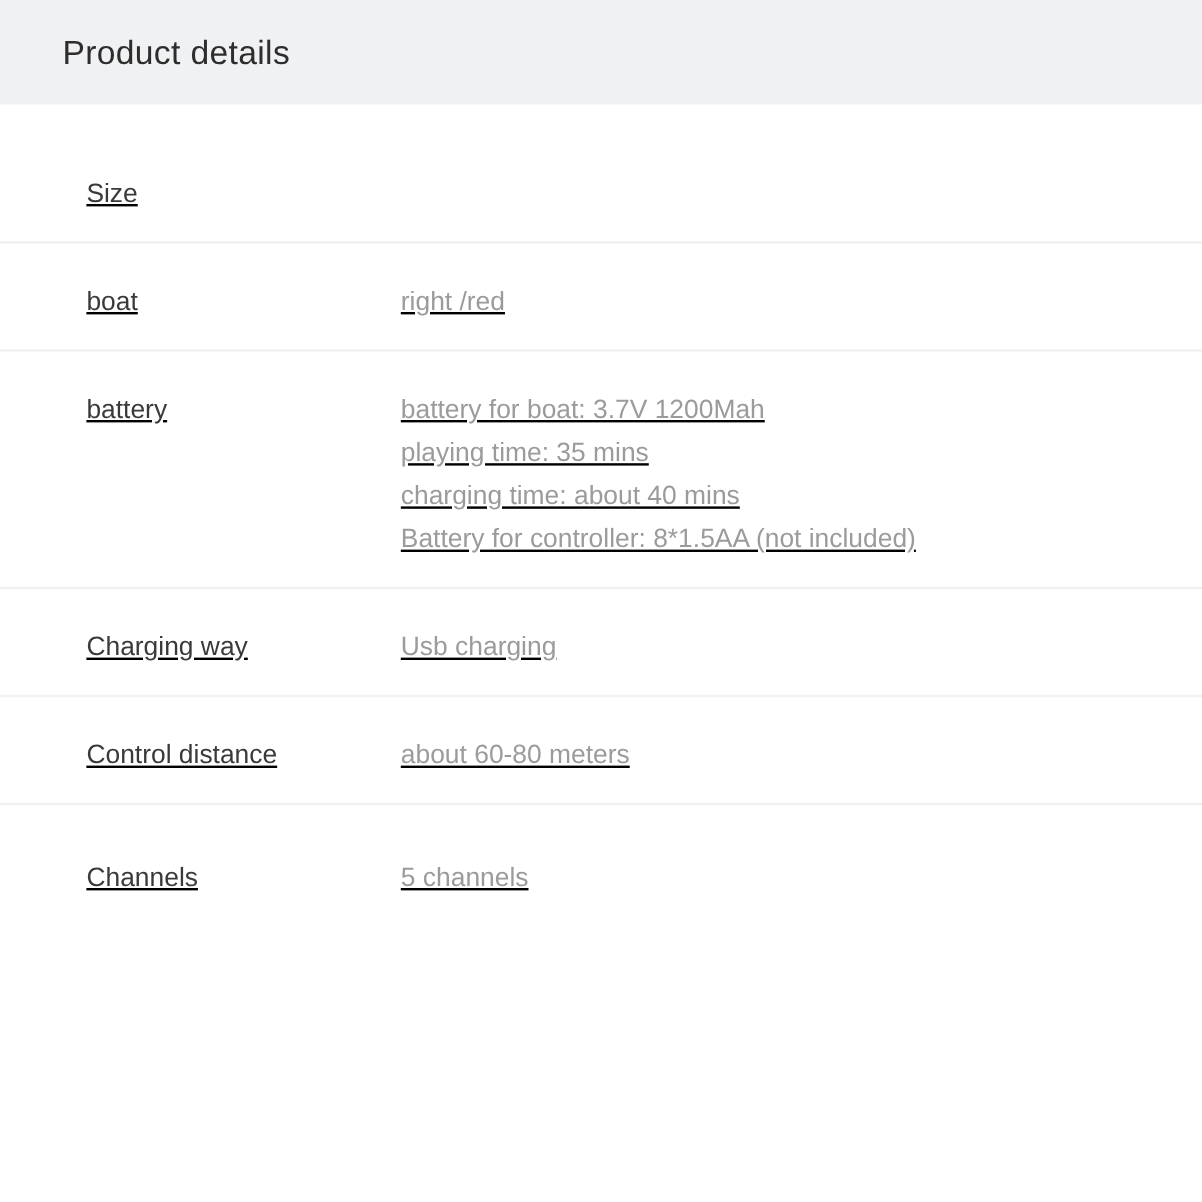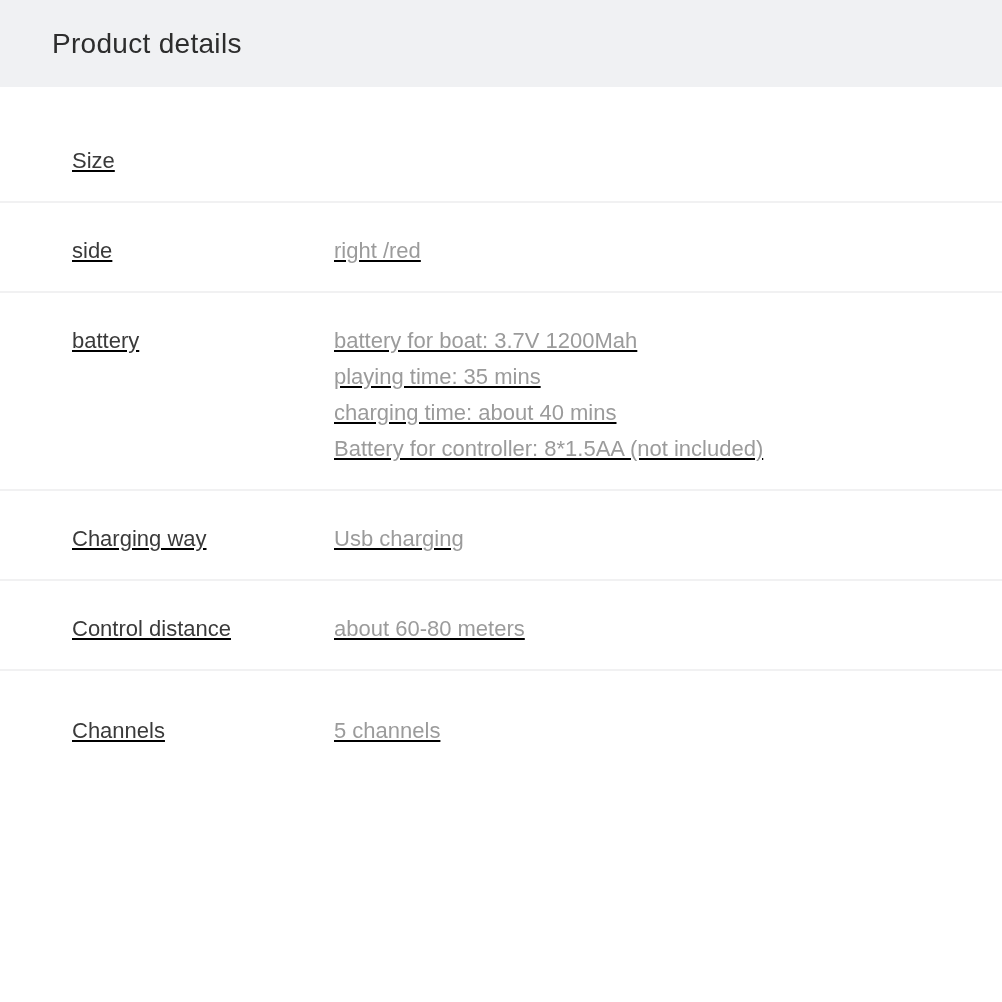--- a/index.html
+++ b/index.html
@@ -66,21 +66,21 @@
     <div class="title">Product details</div>
   </div>
 
   <div class="content">
 
   <div class="spec-row">
     <div class="spec-label">Size</div>
   </div>
 
   <div class="spec-row">
-    <div class="spec-label">side</div>
+    <div class="spec-label">boat</div>
     <div class="spec-values">
           <div class="value-line">right /red</div>
         </div>
   </div>
 
   <div class="spec-row">
     <div class="spec-label">battery</div>
     <div class="spec-values">
           <div class="value-line">battery for boat: 3.7V 1200Mah</div>
           <div class="value-line">playing time: 35 mins</div>

